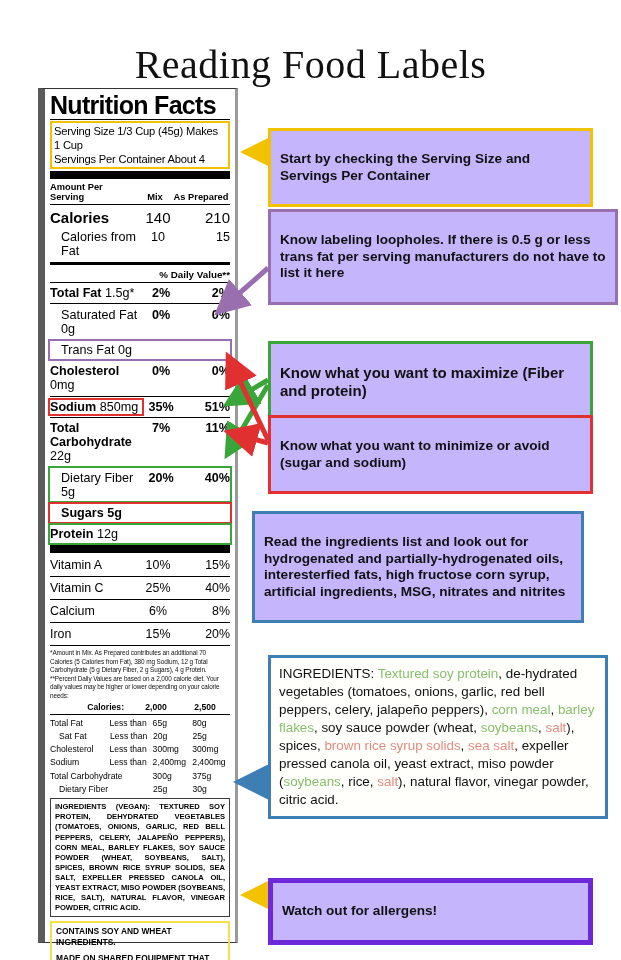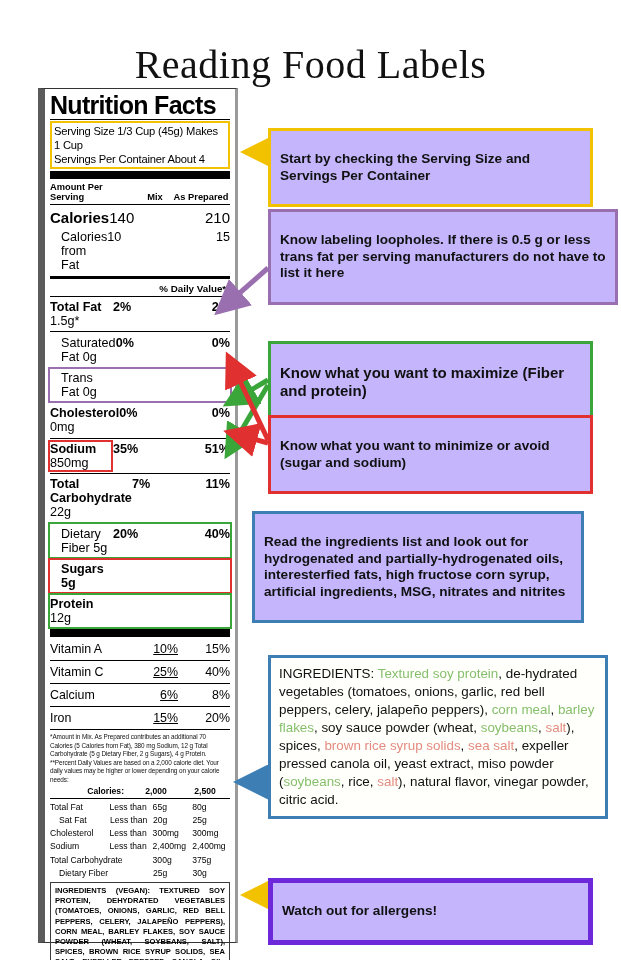--- a/index.html
+++ b/index.html
@@ -52,36 +52,36 @@
   }
   .serving-line { font-size: 11.2px; line-height: 1.26; color: #000; letter-spacing: -0.2px; }
 
   .hdr-row { display: flex; align-items: flex-end; font-size: 9.3px; font-weight: bold; padding: 1px 0; }
   .hdr-row .h-name { flex: 1; }
   .hdr-row .h-c1 { width: 34px; text-align: center; }
   .hdr-row .h-c2 { width: 58px; text-align: center; }
 
   .nrow { display: flex; align-items: baseline; font-size: 12.6px; padding: 2.2px 0; color: #000; }
   .nrow .n-name { flex: 1; }
-  .nrow .n-c1 { width: 34px; text-align: left; font-weight: bold; }
-  .nrow .n-c2 { width: 52px; text-align: right; font-weight: bold; margin-left: 31px; }
+  .nrow .n-c1 { width: 34px; text-align: center; font-weight: bold; }
+  .nrow .n-c2 { width: 52px; text-align: right; font-weight: bold; }
   .nrow.bold .n-name { font-weight: bold; }
   .nrow .amt { font-weight: normal; }
   .indent1 { padding-left: 11px; }
 
   .dv-head { text-align: right; font-size: 9.8px; font-weight: bold; padding: 2px 0 1px 0; }
 
   .hl { position: relative; }
   .hl-purple { outline: 2px solid #9a6fb0; outline-offset: 0px; }
   .hl-red { outline: 2px solid #e03030; font-weight: bold; }
   .hl-green { outline: 2px solid #3aa63a; }
 
   .vit-row { display: flex; font-size: 12.4px; padding: 3px 0; }
   .vit-row .v-name { flex: 1; }
-  .vit-row .v-c1 { width: 40px; text-align: right; text-decoration: underline; }
+  .vit-row .v-c1 { width: 40px; text-align: center; }
   .vit-row .v-c2 { width: 52px; text-align: right; }
 
   .footnote { font-size: 6.4px; line-height: 1.32; color: #111; padding: 2px 0 1px 0; letter-spacing: -0.1px; }
   .cal-head { display: flex; font-size: 8.6px; font-weight: bold; padding: 1px 0; }
   .cal-head .c-lbl { flex: 1; text-align: right; padding-right: 8px; }
   .cal-head .c-a { width: 48px; text-align: center; }
   .cal-head .c-b { width: 50px; text-align: center; }
 
   .dvt-row { display: flex; font-size: 8.6px; padding: 1.6px 0; color: #000; }
   .dvt-row .d-n { width: 66px; }

